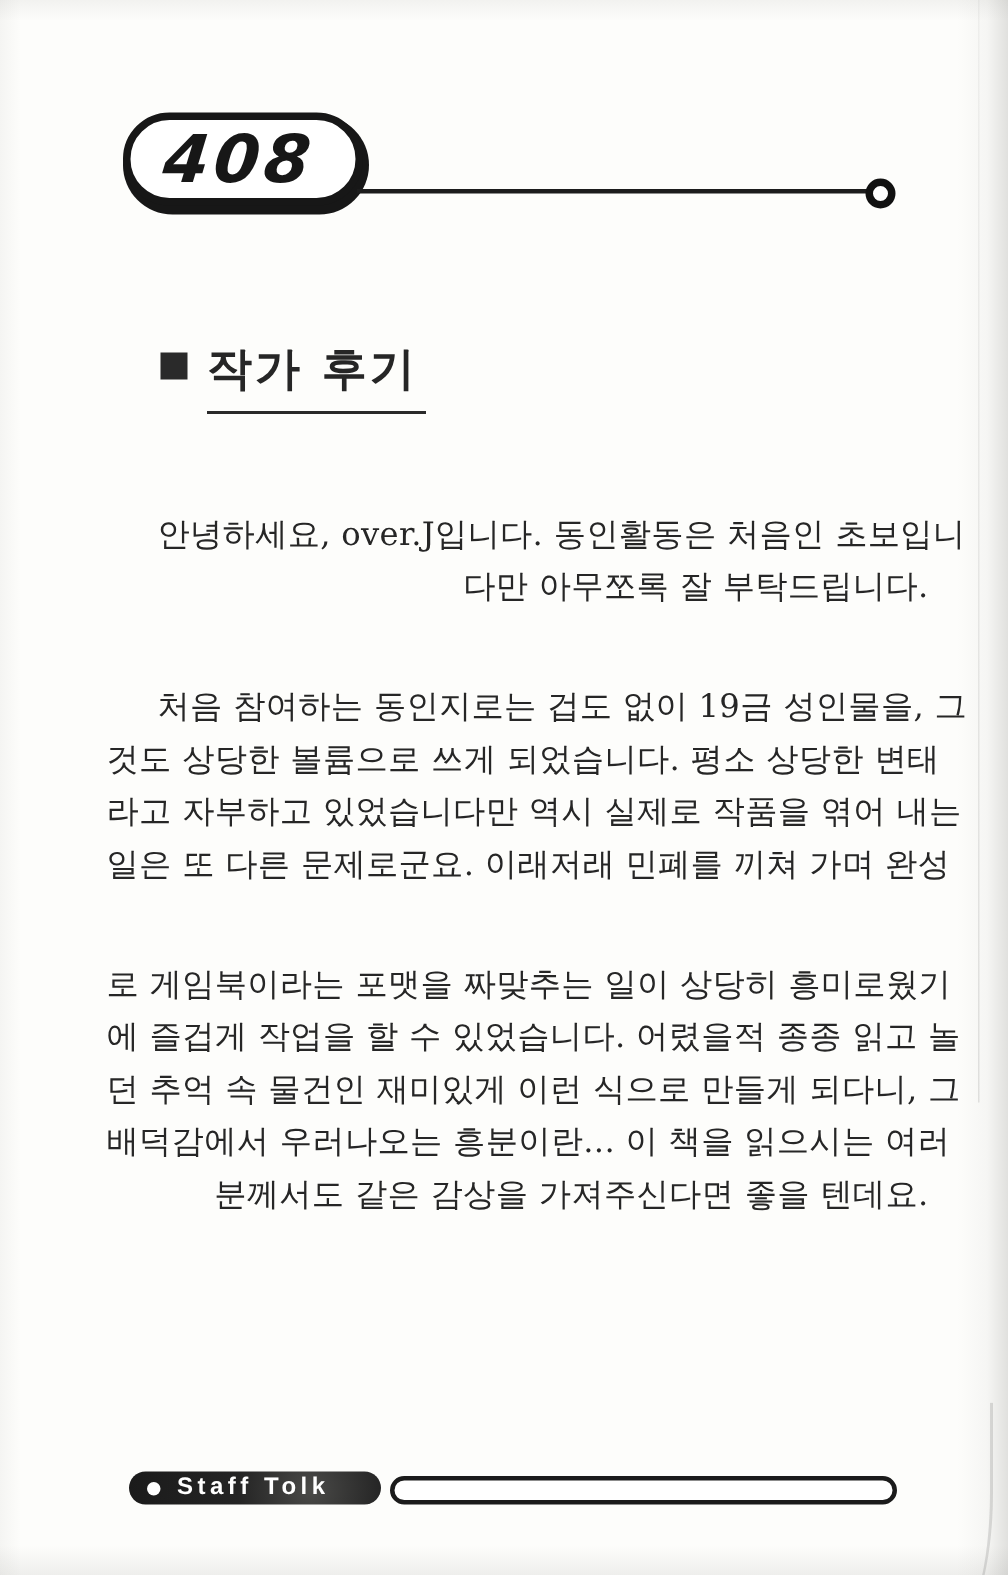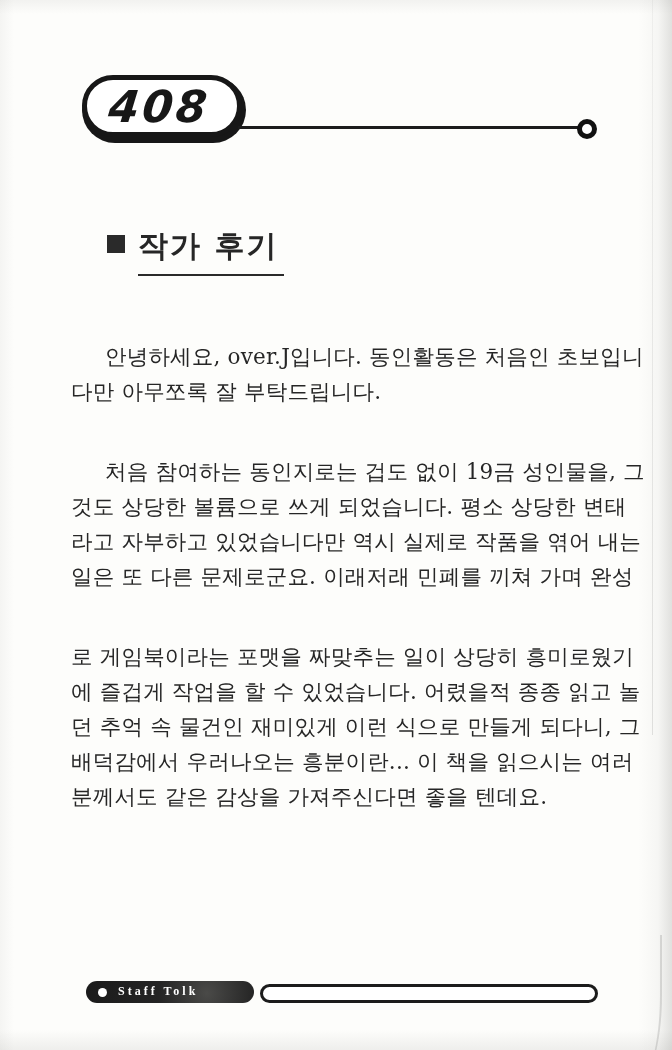--- a/index.html
+++ b/index.html
@@ -74,38 +74,38 @@
     white-space:nowrap;
   }
 
   
   .body-text {
     position:absolute; left:71px; top:339px; width:548px;
     font-size:21.5px; line-height:35px;
     letter-spacing:0.2px;
   }
   .para { margin:0 0 45px 0; }
-  .line { white-space:nowrap; }
+  .line { white-space:nowrap;text-align:right; }
   .line.indent { text-indent:34px; }
 
   
   .footer-pill {
     position:absolute; left:86px; top:981px;
     width:168px; height:22px;
     border-radius:11px;
     background:radial-gradient(circle at 72% 55%, #4a4a48 0, #242424 40%, #1b1b1b 100%);
     display:flex; align-items:center;
   }
   .footer-dot {
     width:9px; height:9px; border-radius:50%;
     background:#ffffff; margin-left:12px; flex:0 0 auto;
   }
   .footer-label {
-    font-family:Liberation Serif, serif;
-    color:#ffffff; font-size:12px; font-weight:bold;
+    font-family:Liberation Sans, sans-serif;
+    color:#ffffff; font-size:16px; font-weight:bold;
     letter-spacing:3px; margin-left:11px; margin-top:-1px;
     white-space:nowrap;
   }
   .footer-box {
     position:absolute; left:260px; top:984px;
     width:338px; height:19px;
     box-sizing:border-box;
     border:3px solid #1b1b1b;
     border-radius:10px;
     background:#ffffff;

